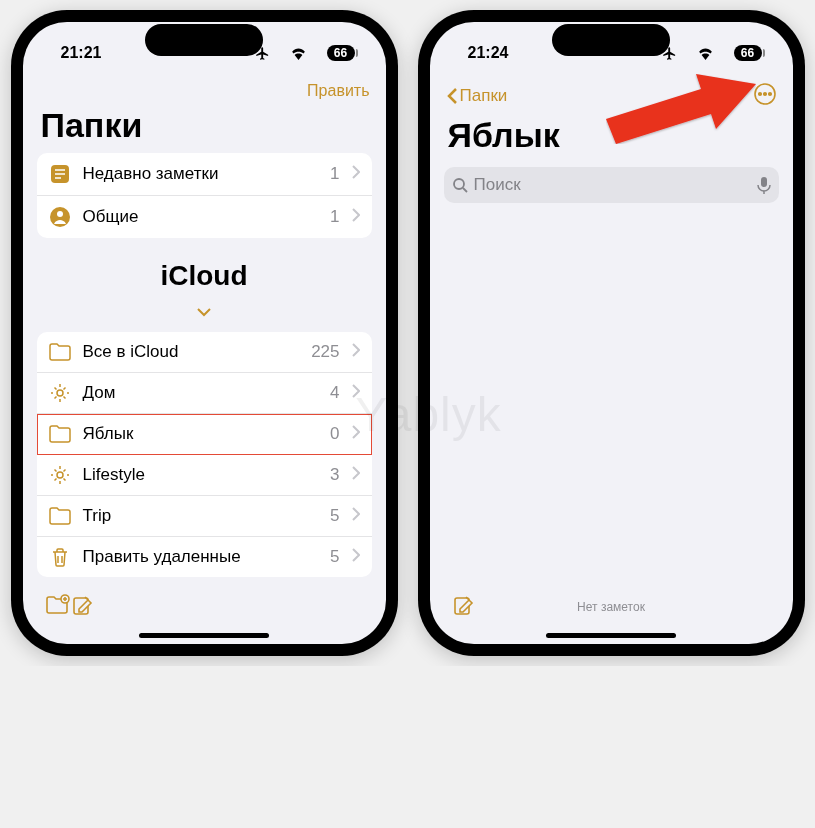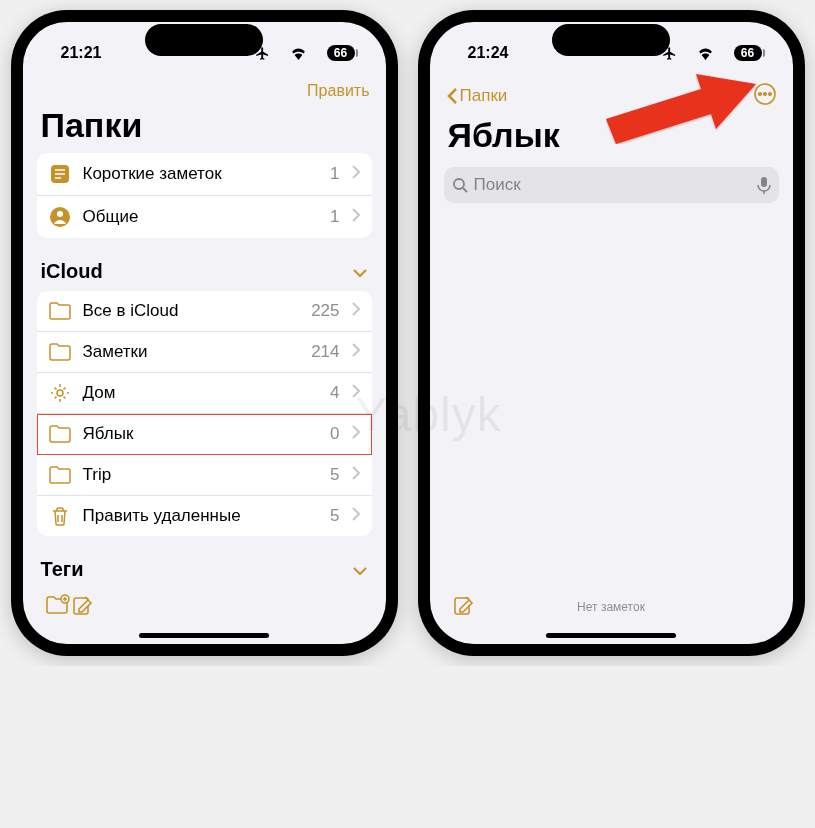--- a/index.html
+++ b/index.html
@@ -132,23 +132,24 @@
     }
     .row-icon { width: 22px; display: flex; justify-content: center; color: #c6932b; flex-shrink: 0; }
     .row-label { flex: 1; font-size: 17px; color: #000; }
     .row-count { color: #8e8e93; font-size: 17px; }
     .row-chevron { color: #c7c7cc; }
     .section-head {
       display: flex;
       justify-content: space-between;
       align-items: center;
       padding: 4px 4px 8px;
-      font-size: 20px;
+      font-size: 28px;
       font-weight: 700;
       color: #000;
+      flex-direction: column;
     }
     .section-head .chev { color: #c6932b; }
     .tags-wrap {
       background: #fff;
       border-radius: 10px;
       padding: 14px 10px;
       display: flex;
       flex-wrap: wrap;
       gap: 8px;
     }
@@ -239,21 +240,21 @@
 
     <div class="content">
       <div class="group" id="top-group">
           <div class="row">
             <span class="row-icon">
               <svg width="22" height="22" viewBox="0 0 22 22">
                 <rect x="2" y="2" width="18" height="18" rx="4" fill="#c6932b"></rect>
                 <path d="M6 7h10M6 11h10M6 15h6" stroke="#fff" stroke-width="1.5"></path>
               </svg>
             </span>
-            <span class="row-label">Короткие заметок</span>
+            <span class="row-label">Недавно заметки</span>
             <span class="row-count">1</span>
             <span class="row-chevron"><svg width="8" height="14" viewBox="0 0 8 14" fill="none" stroke="#c7c7cc" stroke-width="2">
                 <path d="M1 1l6 6-6 6"></path>
               </svg></span>
           </div>
           <div class="row">
             <span class="row-icon">
               <svg width="22" height="22" viewBox="0 0 22 22">
                 <circle cx="11" cy="11" r="10" fill="#c6932b"></circle>
                 <circle cx="11" cy="8" r="3" fill="#fff"></circle>
@@ -284,51 +285,52 @@
               </svg>
             </span>
             <span class="row-label">Все в iCloud</span>
             <span class="row-count">225</span>
             <span class="row-chevron"><svg width="8" height="14" viewBox="0 0 8 14" fill="none" stroke="#c7c7cc" stroke-width="2">
                 <path d="M1 1l6 6-6 6"></path>
               </svg></span>
           </div>
           <div class="row">
             <span class="row-icon">
-              <svg width="22" height="18" viewBox="0 0 22 18" fill="none" stroke="#c6932b" stroke-width="1.5">
-                <path d="M1 3a2 2 0 0 1 2-2h5l2 2h9a2 2 0 0 1 2 2v10a2 2 0 0 1-2 2H3a2 2 0 0 1-2-2V3z"></path>
-              </svg>
-            </span>
-            <span class="row-label">Заметки</span>
-            <span class="row-count">214</span>
-            <span class="row-chevron"><svg width="8" height="14" viewBox="0 0 8 14" fill="none" stroke="#c7c7cc" stroke-width="2">
-                <path d="M1 1l6 6-6 6"></path>
-              </svg></span>
-          </div>
-          <div class="row">
-            <span class="row-icon">
               <svg width="20" height="20" viewBox="0 0 20 20" fill="none" stroke="#c6932b" stroke-width="1.5">
                 <circle cx="10" cy="10" r="3"></circle>
                 <path d="M10 1v3M10 16v3M3 10H1M19 10h-2M4.5 4.5l2 2M13.5 13.5l2 2M15.5 4.5l-2 2M6.5 13.5l-2 2"></path>
               </svg>
             </span>
             <span class="row-label">Дом</span>
             <span class="row-count">4</span>
             <span class="row-chevron"><svg width="8" height="14" viewBox="0 0 8 14" fill="none" stroke="#c7c7cc" stroke-width="2">
                 <path d="M1 1l6 6-6 6"></path>
               </svg></span>
           </div>
           <div class="row highlight">
             <span class="row-icon">
               <svg width="22" height="18" viewBox="0 0 22 18" fill="none" stroke="#c6932b" stroke-width="1.5">
                 <path d="M1 3a2 2 0 0 1 2-2h5l2 2h9a2 2 0 0 1 2 2v10a2 2 0 0 1-2 2H3a2 2 0 0 1-2-2V3z"></path>
               </svg>
             </span>
             <span class="row-label">Яблык</span>
             <span class="row-count">0</span>
+            <span class="row-chevron"><svg width="8" height="14" viewBox="0 0 8 14" fill="none" stroke="#c7c7cc" stroke-width="2">
+                <path d="M1 1l6 6-6 6"></path>
+              </svg></span>
+          </div>
+          <div class="row">
+            <span class="row-icon">
+              <svg width="20" height="20" viewBox="0 0 20 20" fill="none" stroke="#c6932b" stroke-width="1.5">
+                <circle cx="10" cy="10" r="3"></circle>
+                <path d="M10 1v3M10 16v3M3 10H1M19 10h-2M4.5 4.5l2 2M13.5 13.5l2 2M15.5 4.5l-2 2M6.5 13.5l-2 2"></path>
+              </svg>
+            </span>
+            <span class="row-label">Lifestyle</span>
+            <span class="row-count">3</span>
             <span class="row-chevron"><svg width="8" height="14" viewBox="0 0 8 14" fill="none" stroke="#c7c7cc" stroke-width="2">
                 <path d="M1 1l6 6-6 6"></path>
               </svg></span>
           </div>
           <div class="row">
             <span class="row-icon">
               <svg width="22" height="18" viewBox="0 0 22 18" fill="none" stroke="#c6932b" stroke-width="1.5">
                 <path d="M1 3a2 2 0 0 1 2-2h5l2 2h9a2 2 0 0 1 2 2v10a2 2 0 0 1-2 2H3a2 2 0 0 1-2-2V3z"></path>
               </svg>
             </span>

